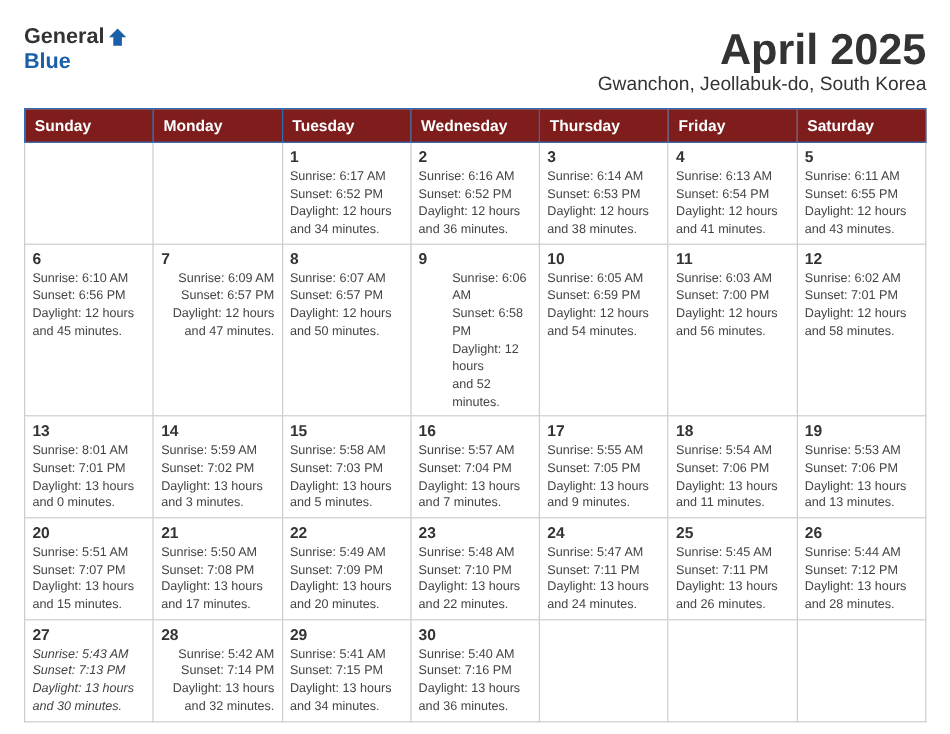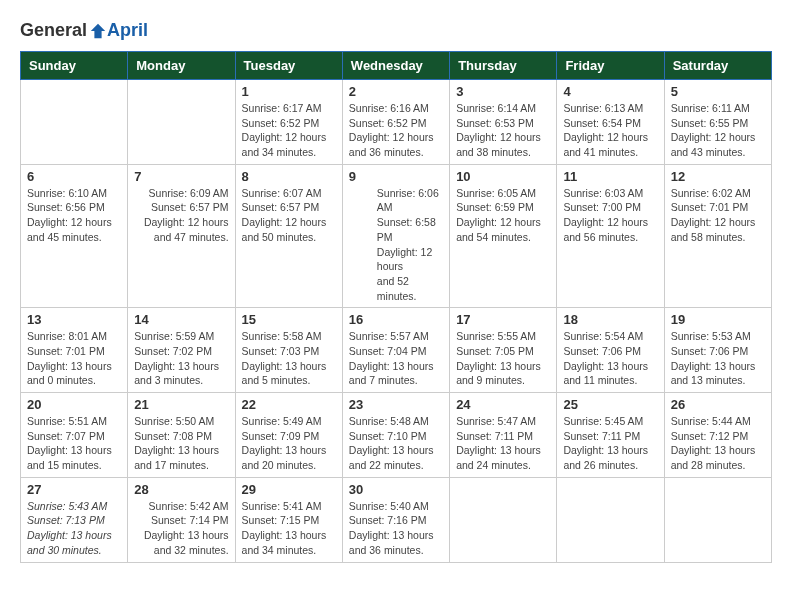--- a/index.html
+++ b/index.html
@@ -11,21 +11,21 @@
       padding: 20px;
     }
     .header {
       display: flex;
       justify-content: space-between;
       align-items: flex-start;
       margin-bottom: 10px;
     }
     .logo {
       display: flex;
-      flex-direction: row;
+      flex-direction: column;
       align-items: flex-start;
     }
     .logo-text {
       display: flex;
       align-items: center;
     }
     .logo-general {
       font-size: 18px;
       font-weight: bold;
       color: #333;
@@ -51,21 +51,21 @@
     .title-block h2 {
       font-size: 16px;
       font-weight: normal;
       color: #333;
     }
     .calendar {
       width: 100%;
       border-collapse: collapse;
     }
     .calendar th {
-      background-color: #14532d;
+      background-color: #7f1d1d;
       color: #fff;
       text-align: left;
       padding: 6px 8px;
       font-size: 13px;
       border: 1px solid #2a6db5;
     }
     .calendar td {
       border: 1px solid #ccc;
       vertical-align: top;
       padding: 4px 6px;
@@ -94,21 +94,25 @@
 <body>
 
 <div class="header">
   <div class="logo">
     <div class="logo-text">
       <span class="logo-general">General</span>
       <svg class="logo-icon" viewBox="0 0 20 20">
         <polygon points="10,2 18,10 14,10 14,18 6,18 6,10 2,10" fill="#1a5fa8"></polygon>
       </svg>
     </div>
-    <span class="logo-blue">April</span>
+    <span class="logo-blue">Blue</span>
+  </div>
+  <div class="title-block">
+    <h1>April 2025</h1>
+    <h2>Gwanchon, Jeollabuk-do, South Korea</h2>
   </div>
 </div>
 
 <table class="calendar">
   <thead>
     <tr>
     <th>Sunday</th>
         <th>Monday</th>
         <th>Tuesday</th>
         <th>Wednesday</th>

